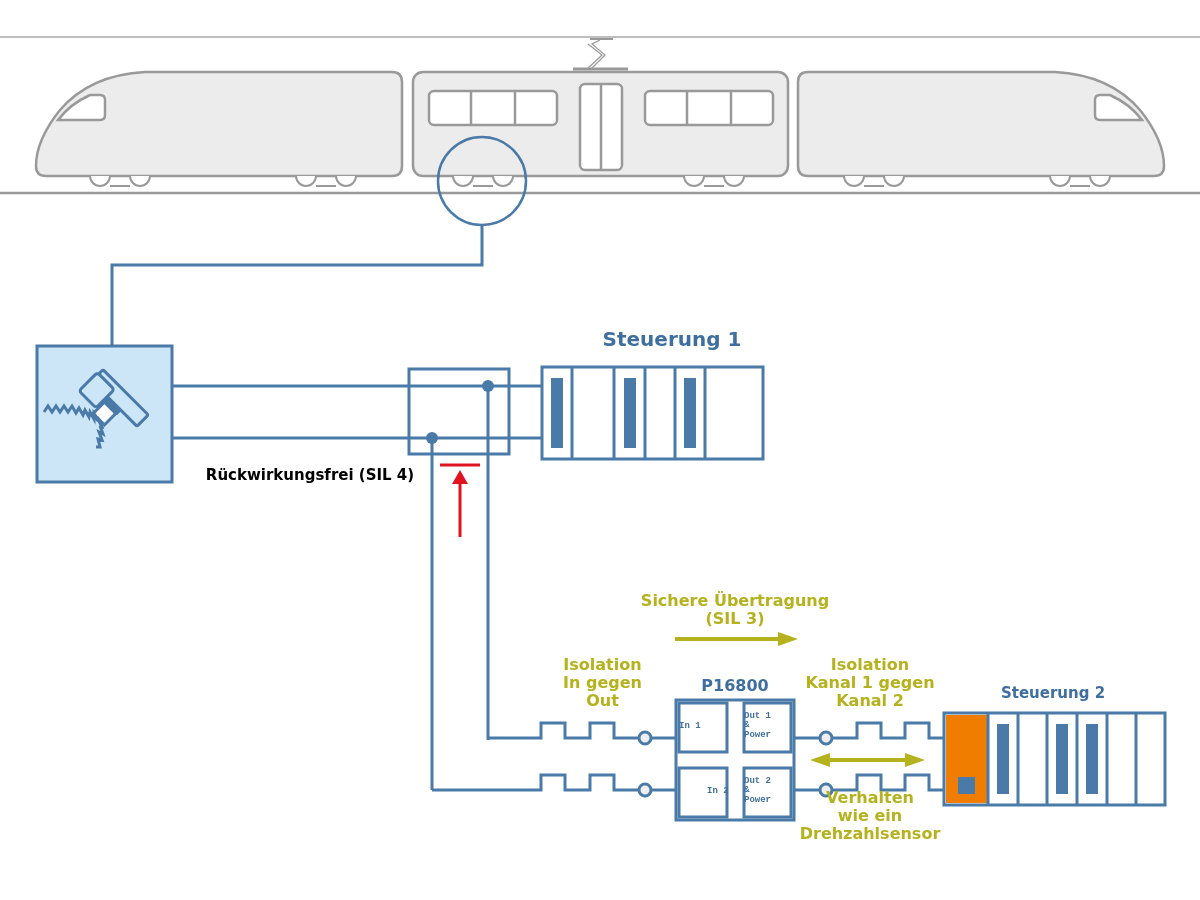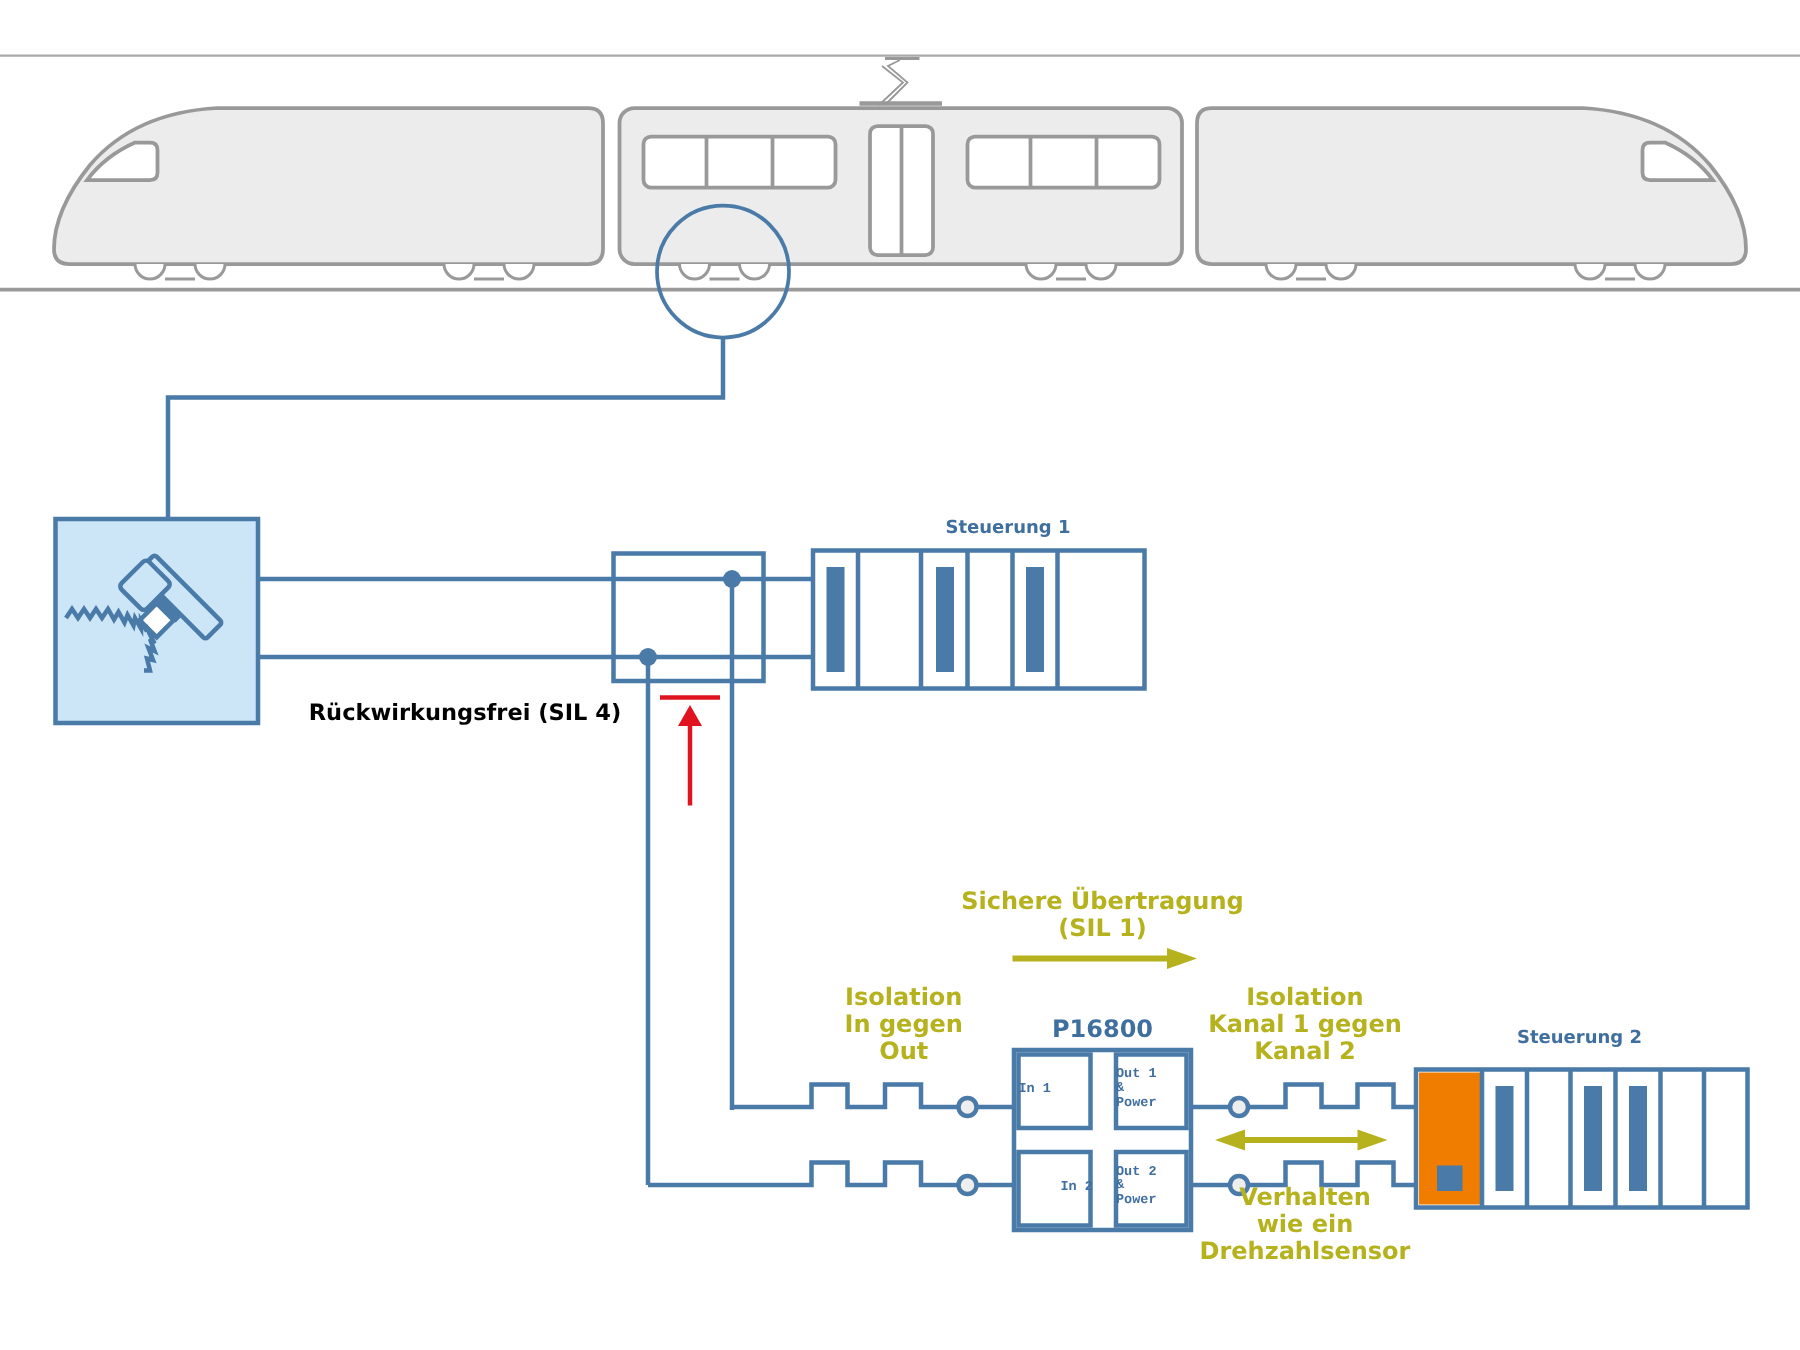--- a/index.html
+++ b/index.html
@@ -156,32 +156,32 @@
     <line x1="1077" y1="713" x2="1077" y2="805" stroke="#4a7aa8" stroke-width="3"></line>
     <line x1="1107" y1="713" x2="1107" y2="805" stroke="#4a7aa8" stroke-width="3"></line>
     <line x1="1136" y1="713" x2="1136" y2="805" stroke="#4a7aa8" stroke-width="3"></line>
     <rect x="958" y="777" width="17" height="17" fill="#4a7aa8"></rect>
     <rect x="997" y="724" width="12" height="70" fill="#4a7aa8"></rect>
     <rect x="1056" y="724" width="12" height="70" fill="#4a7aa8"></rect>
     <rect x="1086" y="724" width="12" height="70" fill="#4a7aa8"></rect>
   </g>
 </svg>
 
-<div class="lbl blue" style="left:582px; top:345px; width:180px; font-size:12px;">Steuerung 1</div>
+<div class="lbl blue" style="left:582px; top:328px; width:180px; font-size:20px;">Steuerung 1</div>
 <div class="lbl red" style="left:190px; top:467px; width:240px; font-size:15px;">Rückwirkungsfrei (SIL 4)</div>
 <div class="lbl olive" style="left:610px; top:592px; width:250px; font-size:16px;">Sichere Übertragung
-(SIL 1)</div>
+(SIL 3)</div>
 <div class="lbl olive" style="left:535px; top:656px; width:135px; font-size:16px;">Isolation
 In gegen
 Out</div>
 <div class="lbl blue" style="left:680px; top:677px; width:110px; font-size:16px;">P16800</div>
 <div class="lbl olive" style="left:800px; top:656px; width:140px; font-size:16px;">Isolation
 Kanal 1 gegen
 Kanal 2</div>
-<div class="lbl blue" style="left:968px; top:685px; width:170px; font-size:12px;">Steuerung 2</div>
+<div class="lbl blue" style="left:968px; top:685px; width:170px; font-size:15px;">Steuerung 2</div>
 <div class="lbl olive" style="left:790px; top:789px; width:160px; font-size:16px;">Verhalten
 wie ein
 Drehzahlsensor</div>
 
 <div class="small" style="left:679px; top:722px; width:28px;">In 1</div>
 <div class="small" style="left:679px; top:787px; width:48px;margin-left:28px;">In 2</div>
 <div class="small" style="left:744px; top:712px; width:47px;">Out 1
 &amp;
 Power</div>
 <div class="small" style="left:744px; top:777px; width:47px;">Out 2

